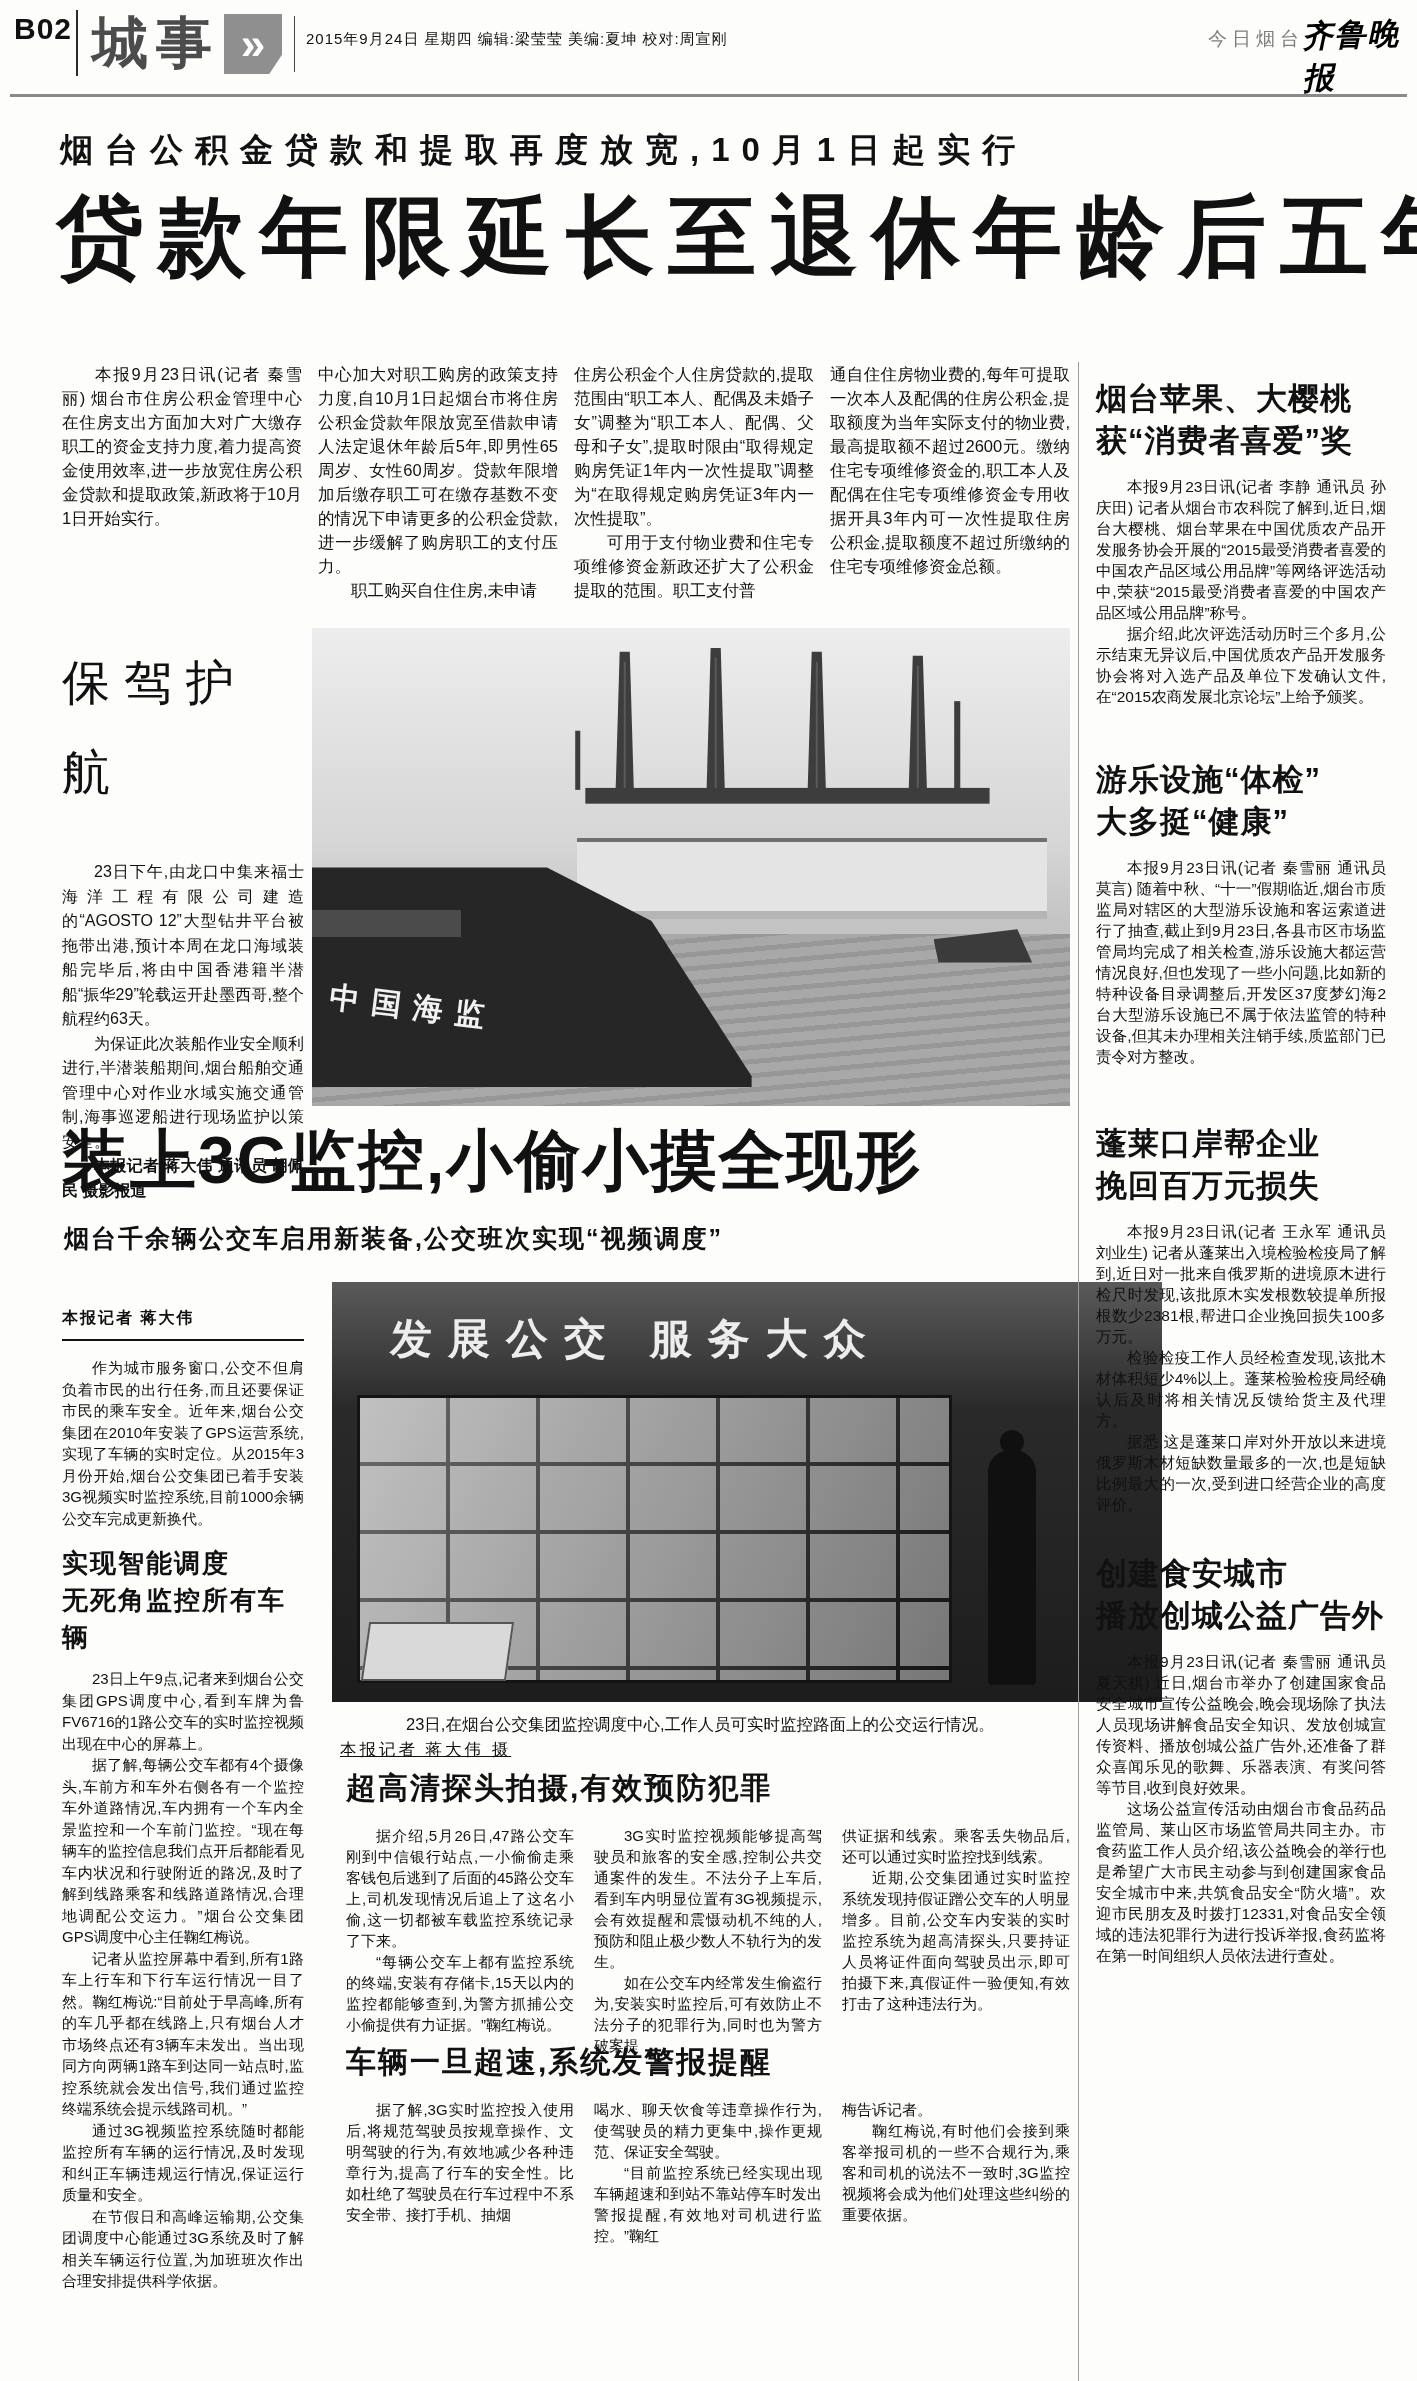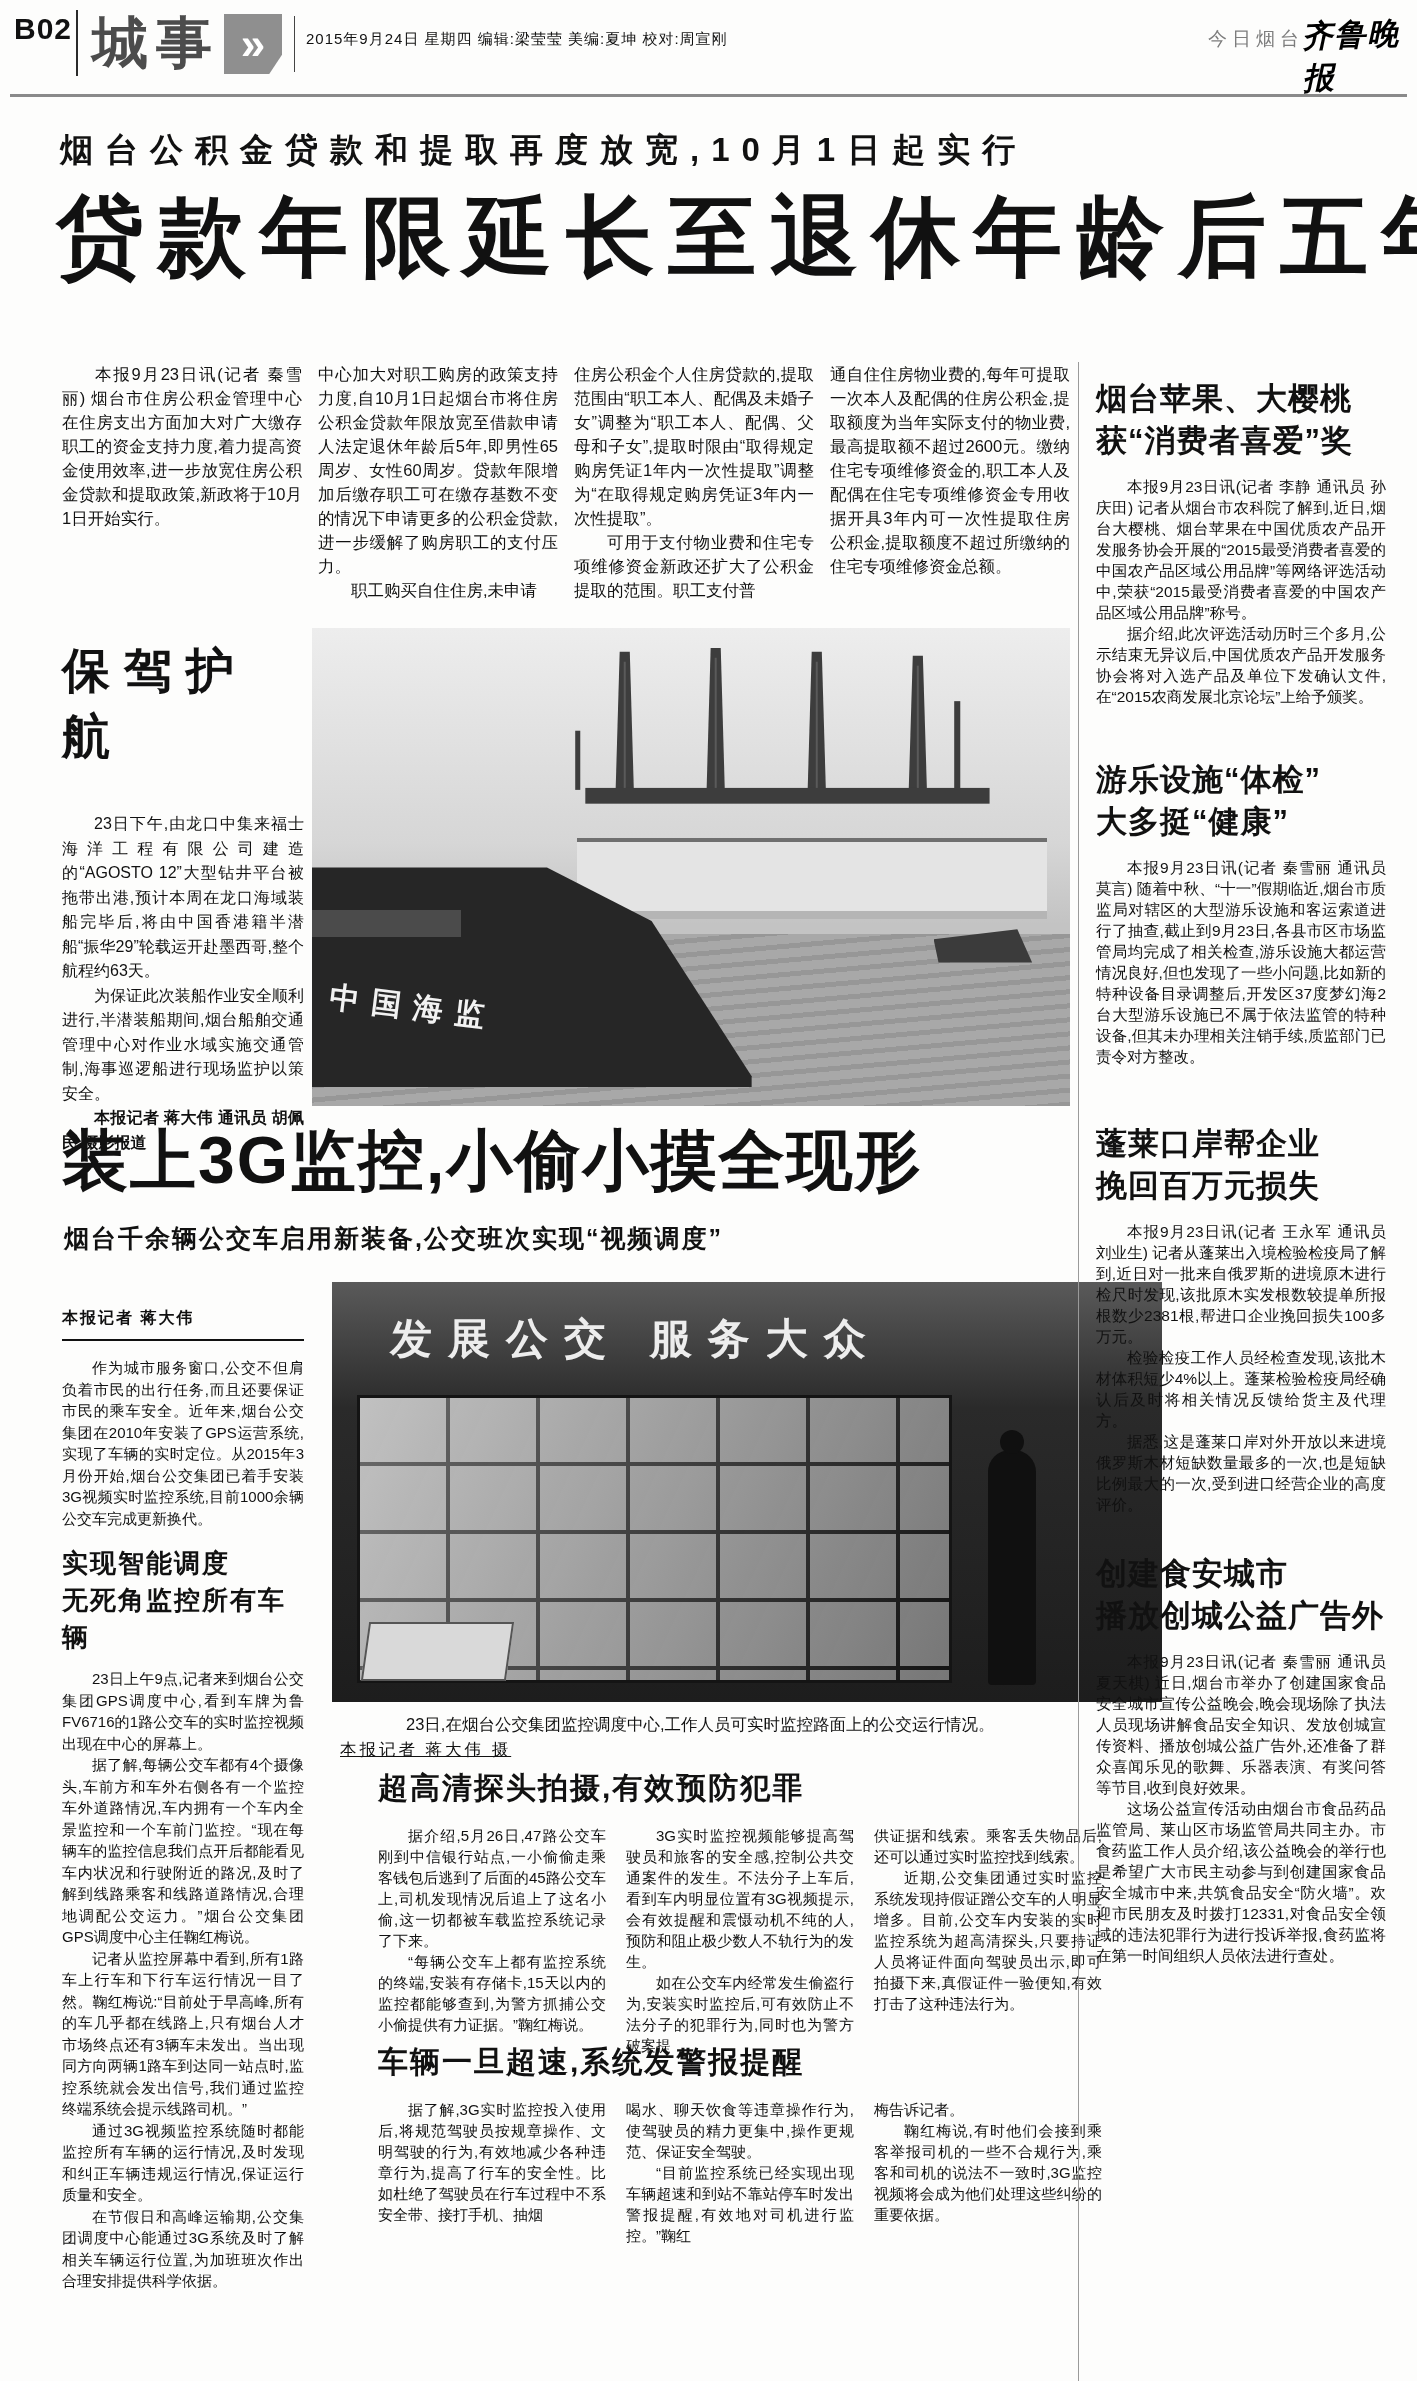--- a/index.html
+++ b/index.html
@@ -28,21 +28,21 @@
   .credit-para{text-indent:2em;margin:0;font-weight:bold;}
   
   .sidebar-rule{position:absolute;left:1078px;top:362px;width:1px;height:2019px;background:#9a9a9a;}
   .sidebar{position:absolute;left:1096px;top:362px;width:290px;}
   .sb-art{margin:0;}
   .sb-head{font-size:31px;font-weight:bold;line-height:42px;letter-spacing:1px;}
   .sb-body{margin-top:14px;font-size:15.5px;line-height:21px;text-align:justify;}
   .sb-body .para{margin-bottom:0;}
   
   .escort{position:absolute;left:62px;top:638px;width:242px;}
-  .escort-head{font-size:48px;font-weight:bold;letter-spacing:14px;line-height:66px;}
+  .escort-head{font-size:48px;font-weight:normal;letter-spacing:14px;line-height:90px;}
   .escort-body{margin-top:42px;font-size:16px;line-height:24.5px;text-align:justify;}
   
   .ship-photo{position:absolute;left:312px;top:628px;width:758px;height:478px;overflow:hidden;background:linear-gradient(#ededed 0%,#d6d6d6 45%,#c3c3c3 62%);}
   .ship-sea{position:absolute;left:0;bottom:0;width:100%;height:36%;
             background:repeating-linear-gradient(175deg,#a8a8a8 0 9px,#979797 9px 14px);}
   .rig{position:absolute;right:4%;top:3%;width:64%;height:66%;}
   .ship-hull{position:absolute;right:3%;top:44%;width:62%;height:16%;background:#e4e4e4;
              border-top:4px solid #6f6f6f;box-shadow:inset 0 -8px 0 #b5b5b5;}
   .patrol{position:absolute;left:-2%;bottom:4%;width:60%;height:56%;background:#262626;
           clip-path:polygon(0 18%,55% 18%,78% 38%,100% 96%,100% 100%,0 100%);}
@@ -67,21 +67,21 @@
         repeating-linear-gradient(to right,transparent 0 86px,#1a1a1a 86px 90px),
         repeating-linear-gradient(to bottom,transparent 0 64px,#1a1a1a 64px 68px);
       border:3px solid #141414;}
   .console{position:absolute;left:4%;bottom:5%;width:17%;height:13%;background:#d9d9d9;border:2px solid #555;transform:skewX(-8deg);}
   .person{position:absolute;left:79%;top:40%;width:48px;height:56%;background:#101010;border-radius:22px 22px 4px 4px;}
   .person:before{content:"";position:absolute;left:12px;top:-20px;width:24px;height:24px;border-radius:50%;background:#101010;}
   .ctrl-caption{position:absolute;left:340px;top:1712px;width:730px;font-size:16.5px;line-height:25px;}
   .ctrl-caption .cap-line{text-indent:4em;}
   .ctrl-caption .cap-credit{text-align:left;letter-spacing:3px;text-decoration:underline;}
   
-  .sec{position:absolute;left:346px;width:724px;margin-left:32px;}
+  .sec{position:absolute;left:346px;width:724px;}
   .sec2{top:1768px;}
   .sec3{top:2042px;}
   .sec-head{font-size:30px;font-weight:bold;letter-spacing:2px;}
   .sec-cols{display:flex;gap:20px;margin-top:16px;}
   .sec-col{flex:1;font-size:15px;line-height:21px;text-align:justify;}
 </style>
 </head>
 <body>
 
 <div class="page">

